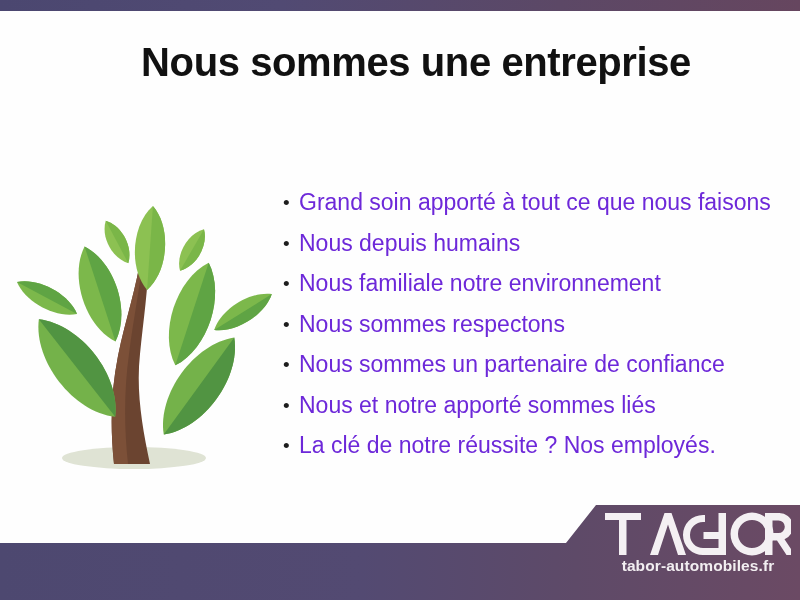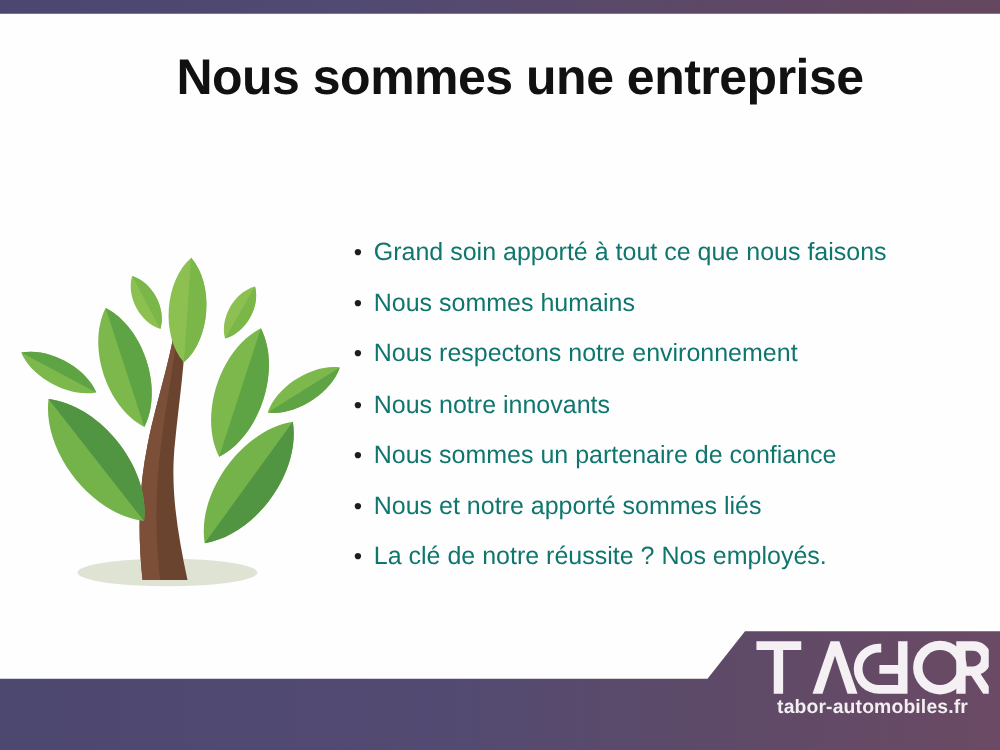--- a/index.html
+++ b/index.html
@@ -78,23 +78,23 @@
     margin-bottom: 15.5px;
   }
   .bullet-dot {
     width: 16px;
     flex: 0 0 16px;
     font-size: 19px;
     line-height: 25px;
     color: #1d1d1d;
   }
   .bullet-text {
-    font-size: 20px;
+    font-size: 23px;
     line-height: 25px;
-    color: #0f766e;
+    color: #6d28d9;
     white-space: nowrap;
   }
 
   
   .bottom-bar {
     position: absolute;
     left: 0;
     top: 0;
     width: 800px;
     height: 600px;
@@ -207,29 +207,29 @@
     </svg>
   </div>
 
   <div class="bullets">
     <div class="bullet-row">
       <span class="bullet-dot">•</span>
       <span class="bullet-text">Grand soin apporté à tout ce que nous faisons</span>
     </div>
     <div class="bullet-row">
       <span class="bullet-dot">•</span>
-      <span class="bullet-text">Nous sommes humains</span>
-    </div>
-    <div class="bullet-row">
-      <span class="bullet-dot">•</span>
-      <span class="bullet-text">Nous respectons notre environnement</span>
-    </div>
-    <div class="bullet-row">
-      <span class="bullet-dot">•</span>
-      <span class="bullet-text">Nous notre innovants</span>
+      <span class="bullet-text">Nous depuis humains</span>
+    </div>
+    <div class="bullet-row">
+      <span class="bullet-dot">•</span>
+      <span class="bullet-text">Nous familiale notre environnement</span>
+    </div>
+    <div class="bullet-row">
+      <span class="bullet-dot">•</span>
+      <span class="bullet-text">Nous sommes respectons</span>
     </div>
     <div class="bullet-row">
       <span class="bullet-dot">•</span>
       <span class="bullet-text">Nous sommes un partenaire de confiance</span>
     </div>
     <div class="bullet-row">
       <span class="bullet-dot">•</span>
       <span class="bullet-text">Nous et notre apporté sommes liés</span>
     </div>
     <div class="bullet-row">

